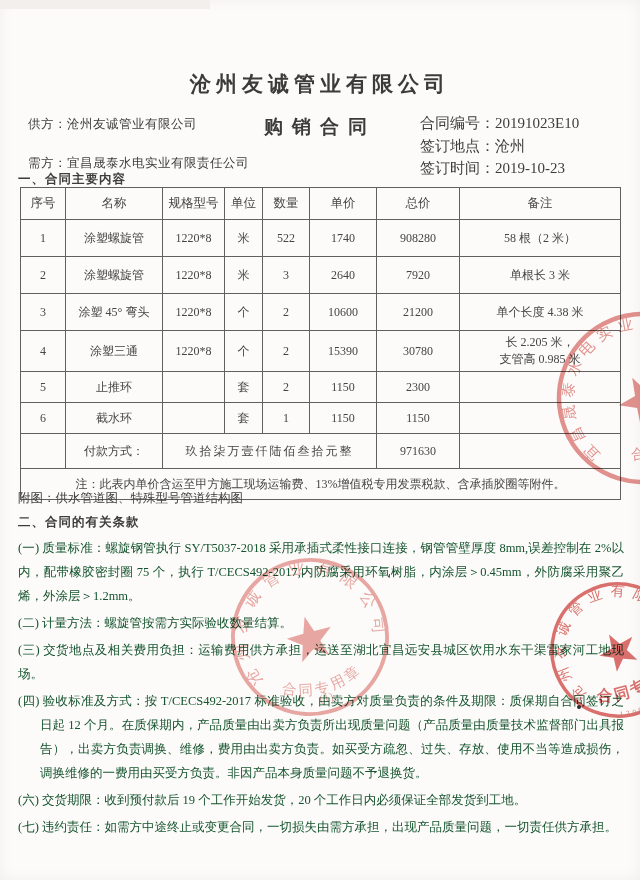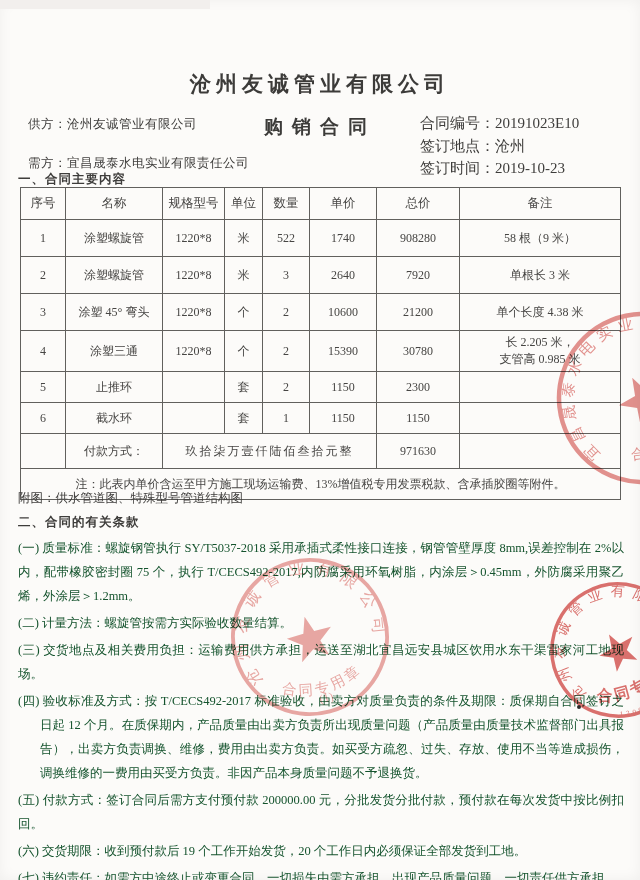--- a/index.html
+++ b/index.html
@@ -97,21 +97,21 @@
         <td>备注</td>
       </tr>
       <tr class="r">
         <td>1</td>
         <td>涂塑螺旋管</td>
         <td>1220*8</td>
         <td>米</td>
         <td>522</td>
         <td>1740</td>
         <td>908280</td>
-        <td>58 根（9 米）</td>
+        <td>58 根（2 米）</td>
       </tr>
       <tr class="r">
         <td>2</td>
         <td>涂塑螺旋管</td>
         <td>1220*8</td>
         <td>米</td>
         <td>3</td>
         <td>2640</td>
         <td>7920</td>
         <td>单根长 3 米</td>
@@ -171,21 +171,20 @@
   </table>
 
   <div class="attachment">附图：供水管道图、特殊型号管道结构图</div>
   <div class="sec-title sec2">二、合同的有关条款</div>
 
   <div class="terms">
     <p>(一) 质量标准：螺旋钢管执行 SY/T5037-2018 采用承插式柔性接口连接，钢管管壁厚度 8mm,误差控制在 2%以内，配带橡胶密封圈 75 个，执行 T/CECS492-2017,内防腐采用环氧树脂，内涂层＞0.45mm，外防腐采用聚乙烯，外涂层＞1.2mm。</p>
     <p>(二) 计量方法：螺旋管按需方实际验收数量结算。</p>
     <p>(三) 交货地点及相关费用负担：运输费用供方承担，运送至湖北宜昌远安县城区饮用水东干渠雷家河工地现场。</p>
     <p class="hang">(四) 验收标准及方式：按 T/CECS492-2017 标准验收，由卖方对质量负责的条件及期限：质保期自合同签订之日起 12 个月。在质保期内，产品质量由出卖方负责所出现质量问题（产品质量由质量技术监督部门出具报告），出卖方负责调换、维修，费用由出卖方负责。如买受方疏忽、过失、存放、使用不当等造成损伤，调换维修的一费用由买受方负责。非因产品本身质量问题不予退换货。</p>
-    <p>(五) 付款方式：签订合同后需方支付预付款 200000.00 元，分批发货分批付款，预付款在每次发货中按比例扣回。</p>
     <p>(六) 交货期限：收到预付款后 19 个工作开始发货，20 个工作日内必须保证全部发货到工地。</p>
     <p>(七) 违约责任：如需方中途终止或变更合同，一切损失由需方承担，出现产品质量问题，一切责任供方承担。</p>
   </div>
 
   <div class="stamp stamp-a">
     <svg viewBox="0 0 180 180" width="180" height="180">
       <defs>
         <path id="arcAname" d="M 26.6,119.6 A 70,70 0 1,1 153.4,119.6" fill="none"></path>
         <path id="arcAtype" d="M 48,137 A 90,90 0 0,0 132,137" fill="none"></path>
       </defs>

